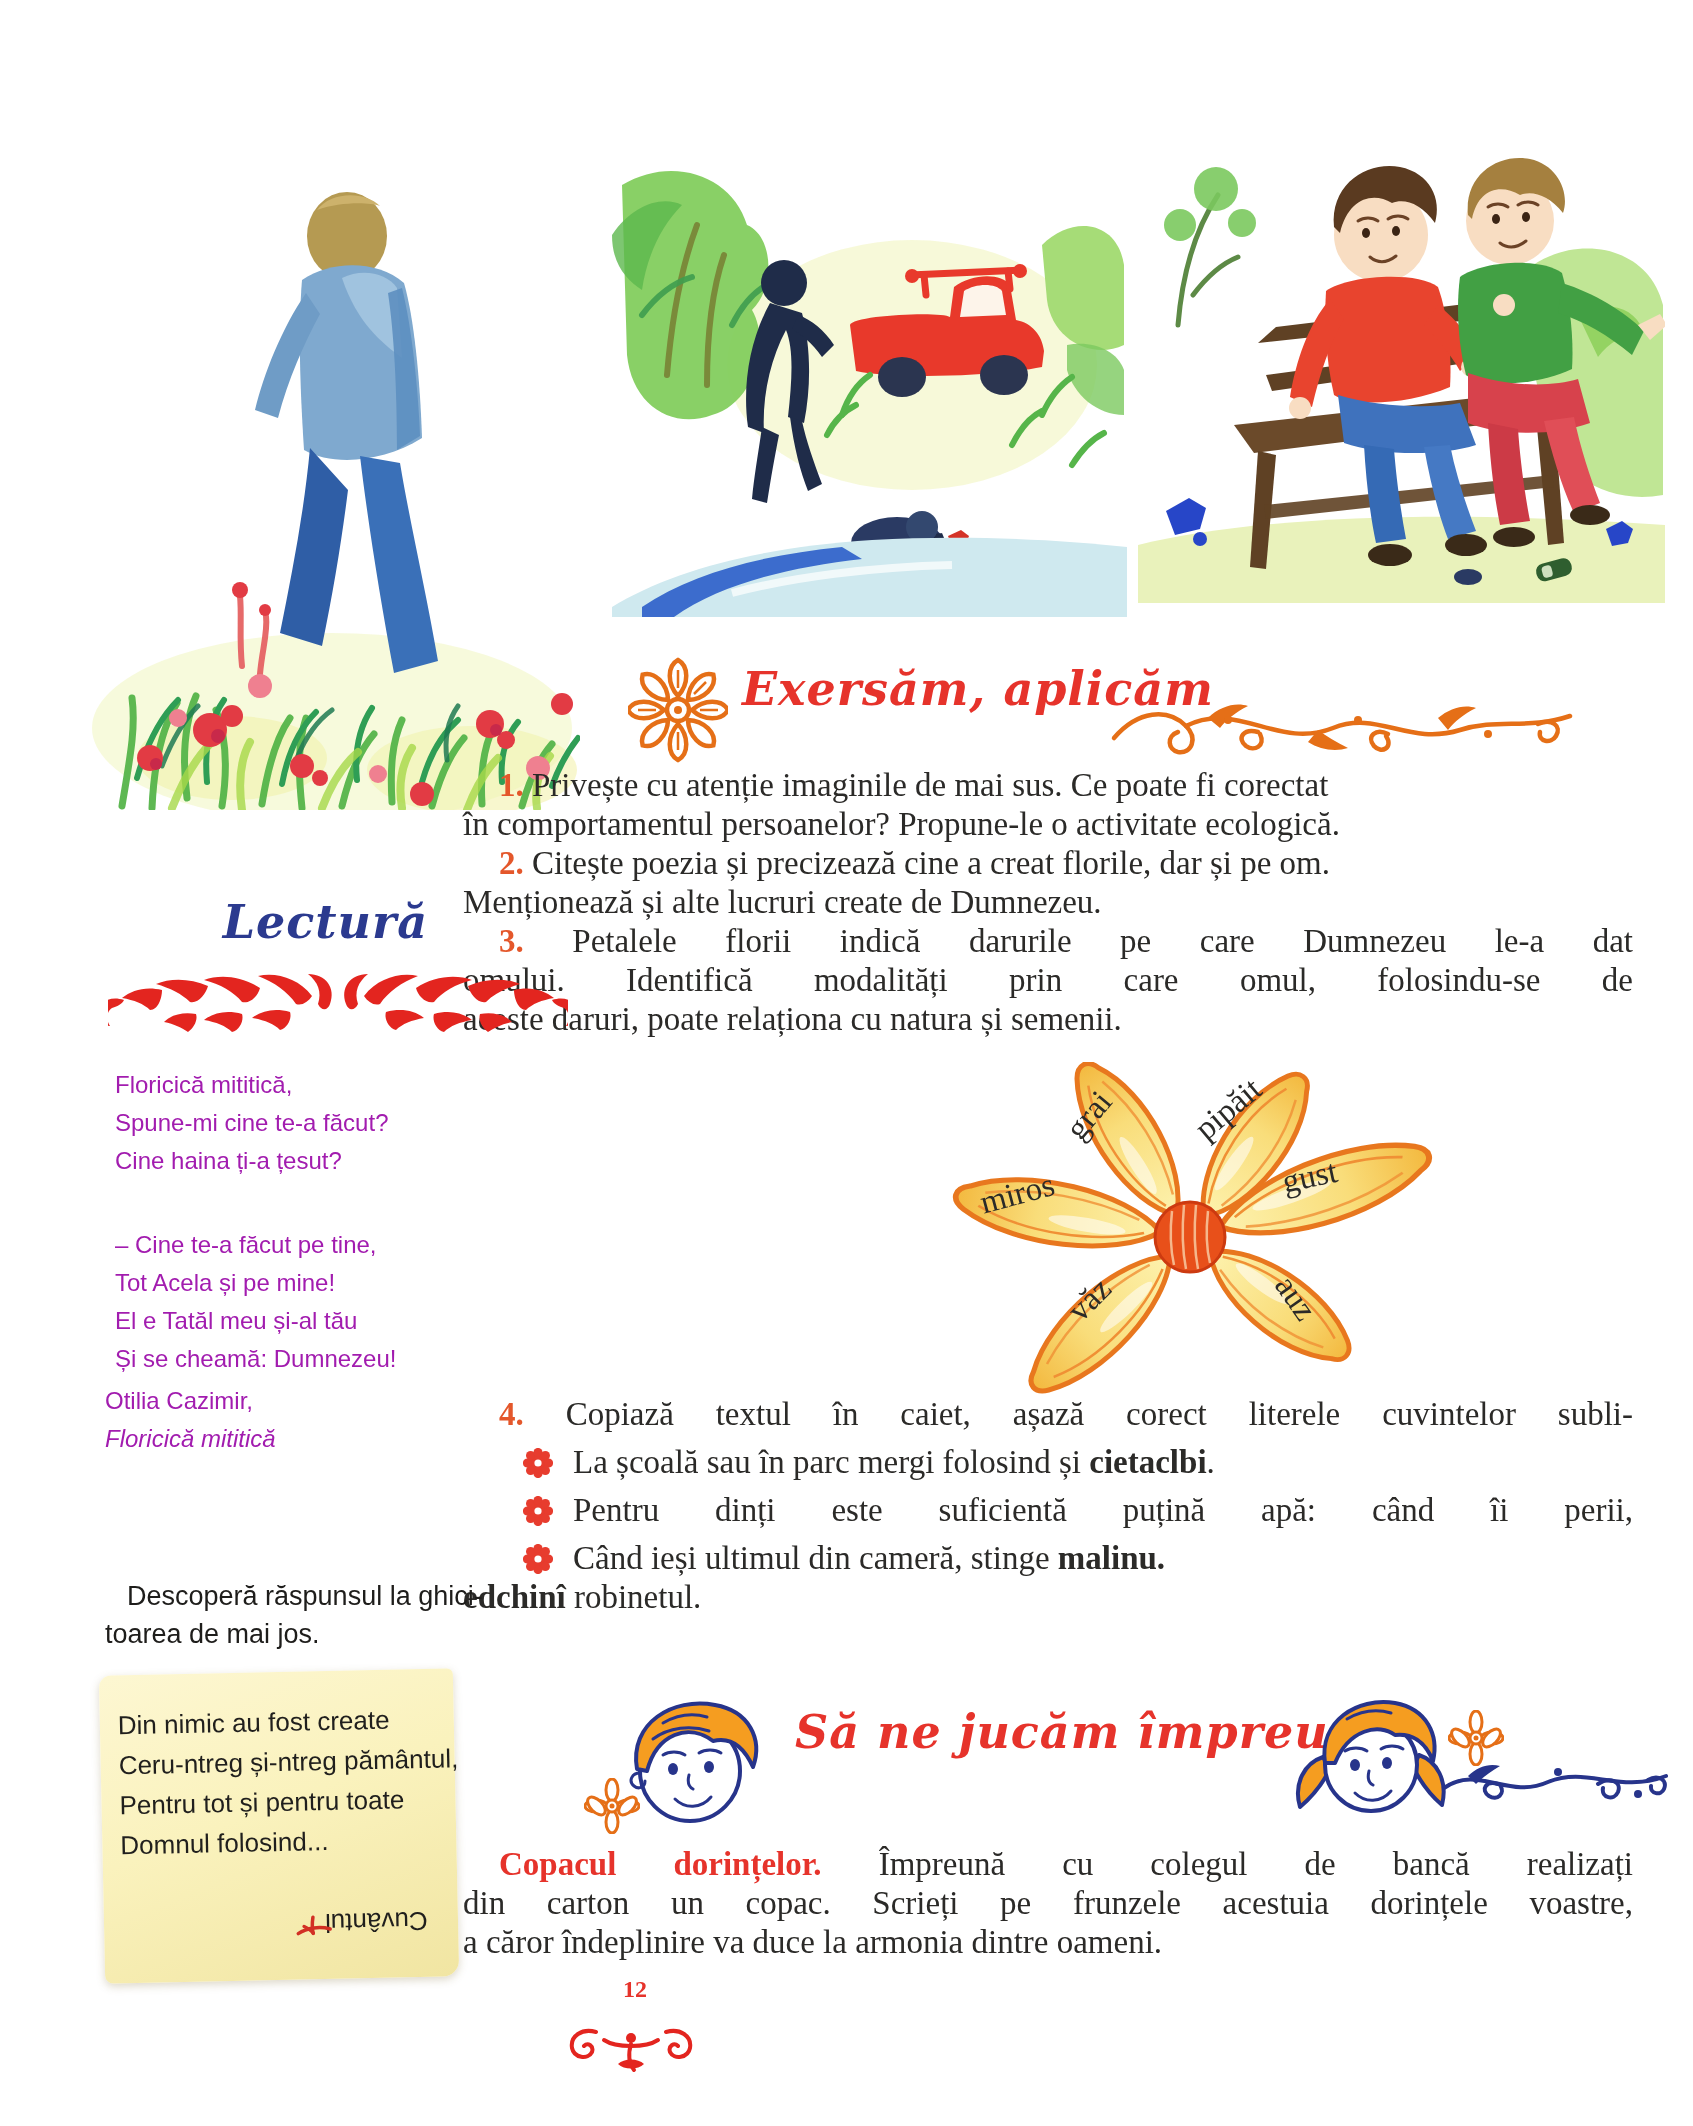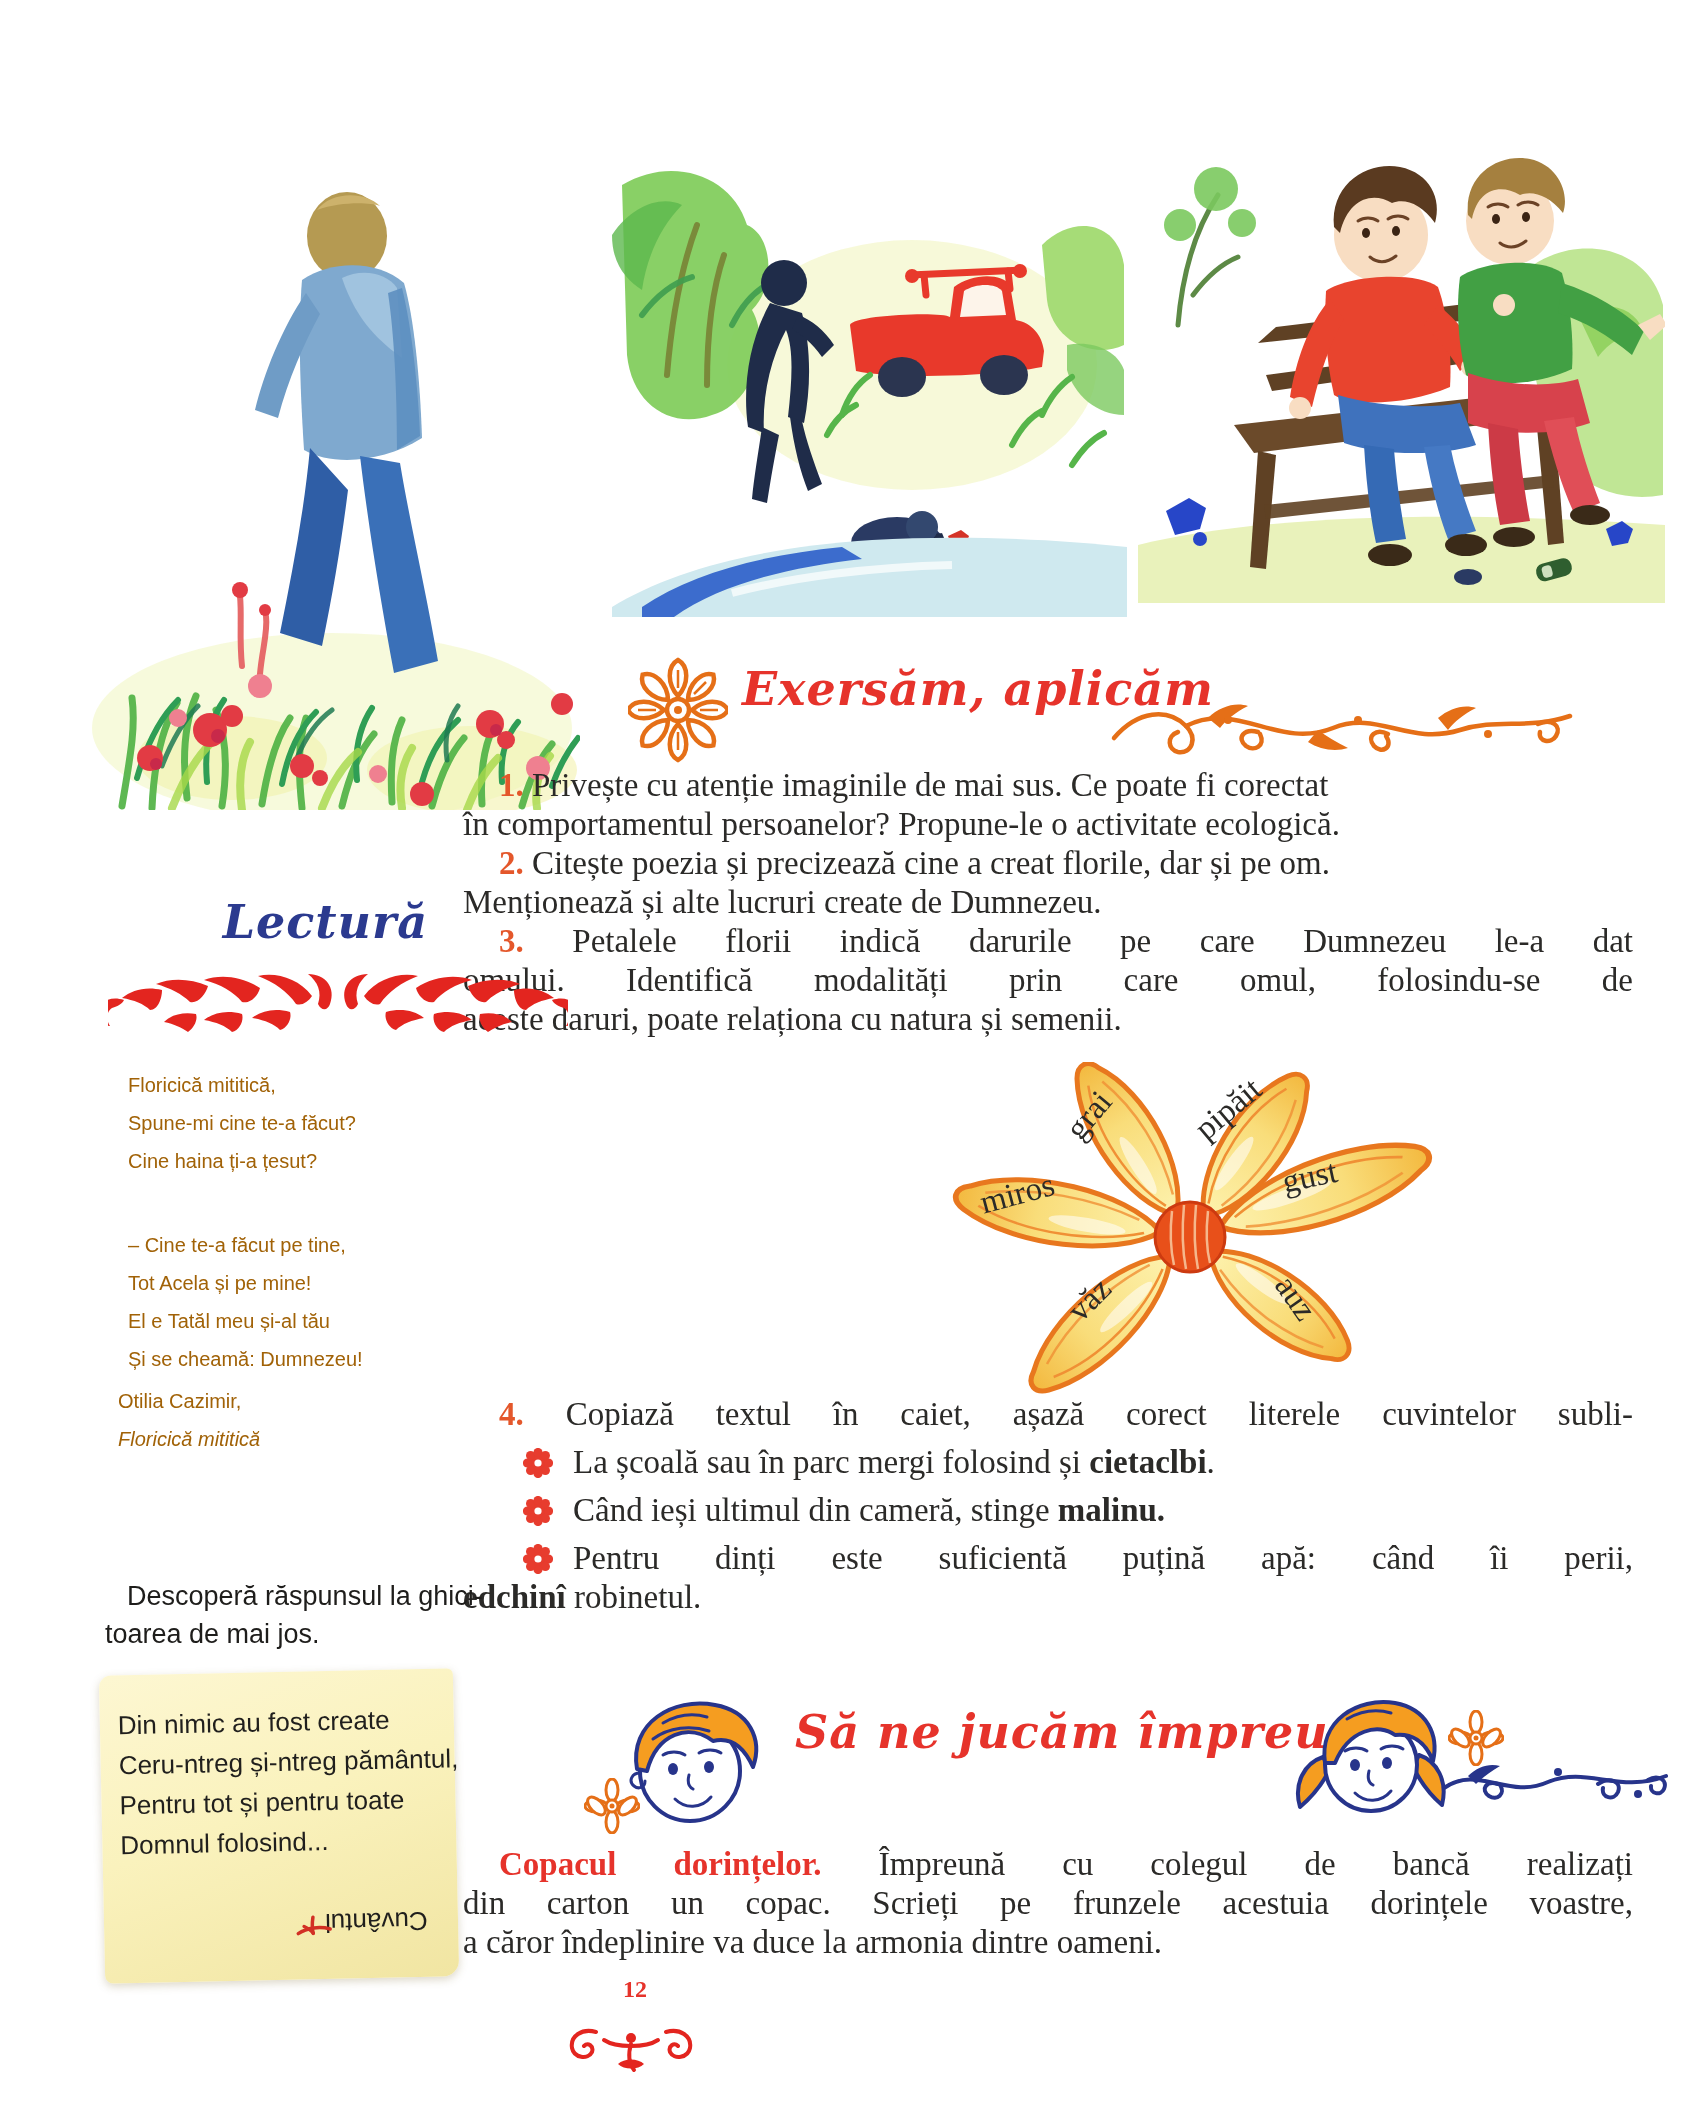--- a/index.html
+++ b/index.html
@@ -11,22 +11,22 @@
   .body-line{
     font-family:"Liberation Serif",serif;font-size:33px;line-height:39px;
     color:#2b2a28;white-space:nowrap;
   }
   .jl{white-space:normal;text-align:justify;text-align-last:justify;}
   .ind{text-indent:36px;}
   .num{color:#e4572b;font-weight:700;}
   .b{font-weight:700;}
   .lead-red{color:#e6332b;font-weight:700;}
   .sans-line{
-    font-family:"Liberation Sans",sans-serif;font-size:20px;line-height:38px;
-    color:#a16207;white-space:nowrap;margin-left:13px;
+    font-family:"Liberation Sans",sans-serif;font-size:24px;line-height:38px;
+    color:#a21caf;white-space:nowrap;
   }
   .script{
     font-family:"DejaVu Serif",serif;font-style:italic;font-weight:700;letter-spacing:1px;
   }
   .red-title{color:#e6332b;font-size:46px;}
   .blue-title{color:#2b3a8f;font-size:46px;}
   .right-align{text-align:left;}
   .bullet-row{display:flex;align-items:flex-start;gap:20px;margin-left:60px;margin-top:9px;}
   .bullet-row .ic{flex:none;margin-top:5px;}
   .note{
@@ -382,39 +382,39 @@
           <circle cx="22.4" cy="22.4" r="4.6"></circle>
           <circle cx="15" cy="25.5" r="4.6"></circle>
         <circle cx="7.6" cy="22.4" r="4.6"></circle>
           <circle cx="4.5" cy="15" r="4.6"></circle>
           <circle cx="7.6" cy="7.6" r="4.6"></circle>
         <circle cx="15" cy="4.5" r="4.6"></circle>
           <circle cx="22.4" cy="7.6" r="4.6"></circle>
       </g>
       <circle cx="15" cy="15" r="3.6" fill="#fff"></circle>
     </svg>
-    <div class="body-line"><span>Când ieși ultimul din cameră, stinge </span><span class="b">malinu.</span></div>
+    <div class="body-line jl" style="flex:1;">Pentru dinți este suficientă puțină apă: când îi perii,</div>
   </div>
 
   <div class="bullet-row">
     <svg class="ic" width="30" height="30" viewBox="0 0 30 30">
       <g fill="#e73c2e">
         <circle cx="15" cy="15" r="9.5"></circle>
         <circle cx="25.5" cy="15" r="4.6"></circle>
           <circle cx="22.4" cy="22.4" r="4.6"></circle>
           <circle cx="15" cy="25.5" r="4.6"></circle>
         <circle cx="7.6" cy="22.4" r="4.6"></circle>
           <circle cx="4.5" cy="15" r="4.6"></circle>
           <circle cx="7.6" cy="7.6" r="4.6"></circle>
         <circle cx="15" cy="4.5" r="4.6"></circle>
           <circle cx="22.4" cy="7.6" r="4.6"></circle>
       </g>
       <circle cx="15" cy="15" r="3.6" fill="#fff"></circle>
     </svg>
-    <div class="body-line jl" style="flex:1;">Pentru dinți este suficientă puțină apă: când îi perii,</div>
+    <div class="body-line"><span>Când ieși ultimul din cameră, stinge </span><span class="b">malinu.</span></div>
   </div>
   <div class="body-line"><span class="b">edchinî</span><span> robinetul.</span></div>
 </div>
 
 <div class="abs script blue-title" style="left:88px;top:895px;width:340px;text-align:right;">Lectură</div>
 
 <svg class="abs" style="left:108px;top:962px;" width="460" height="85" viewBox="0 0 460 85">
   <defs>
     <g id="lh" fill="#e3251f">
       <path d="M8,38 C2,22 12,8 30,8 C20,16 16,26 20,38 C16,46 10,44 8,38 Z"></path>

